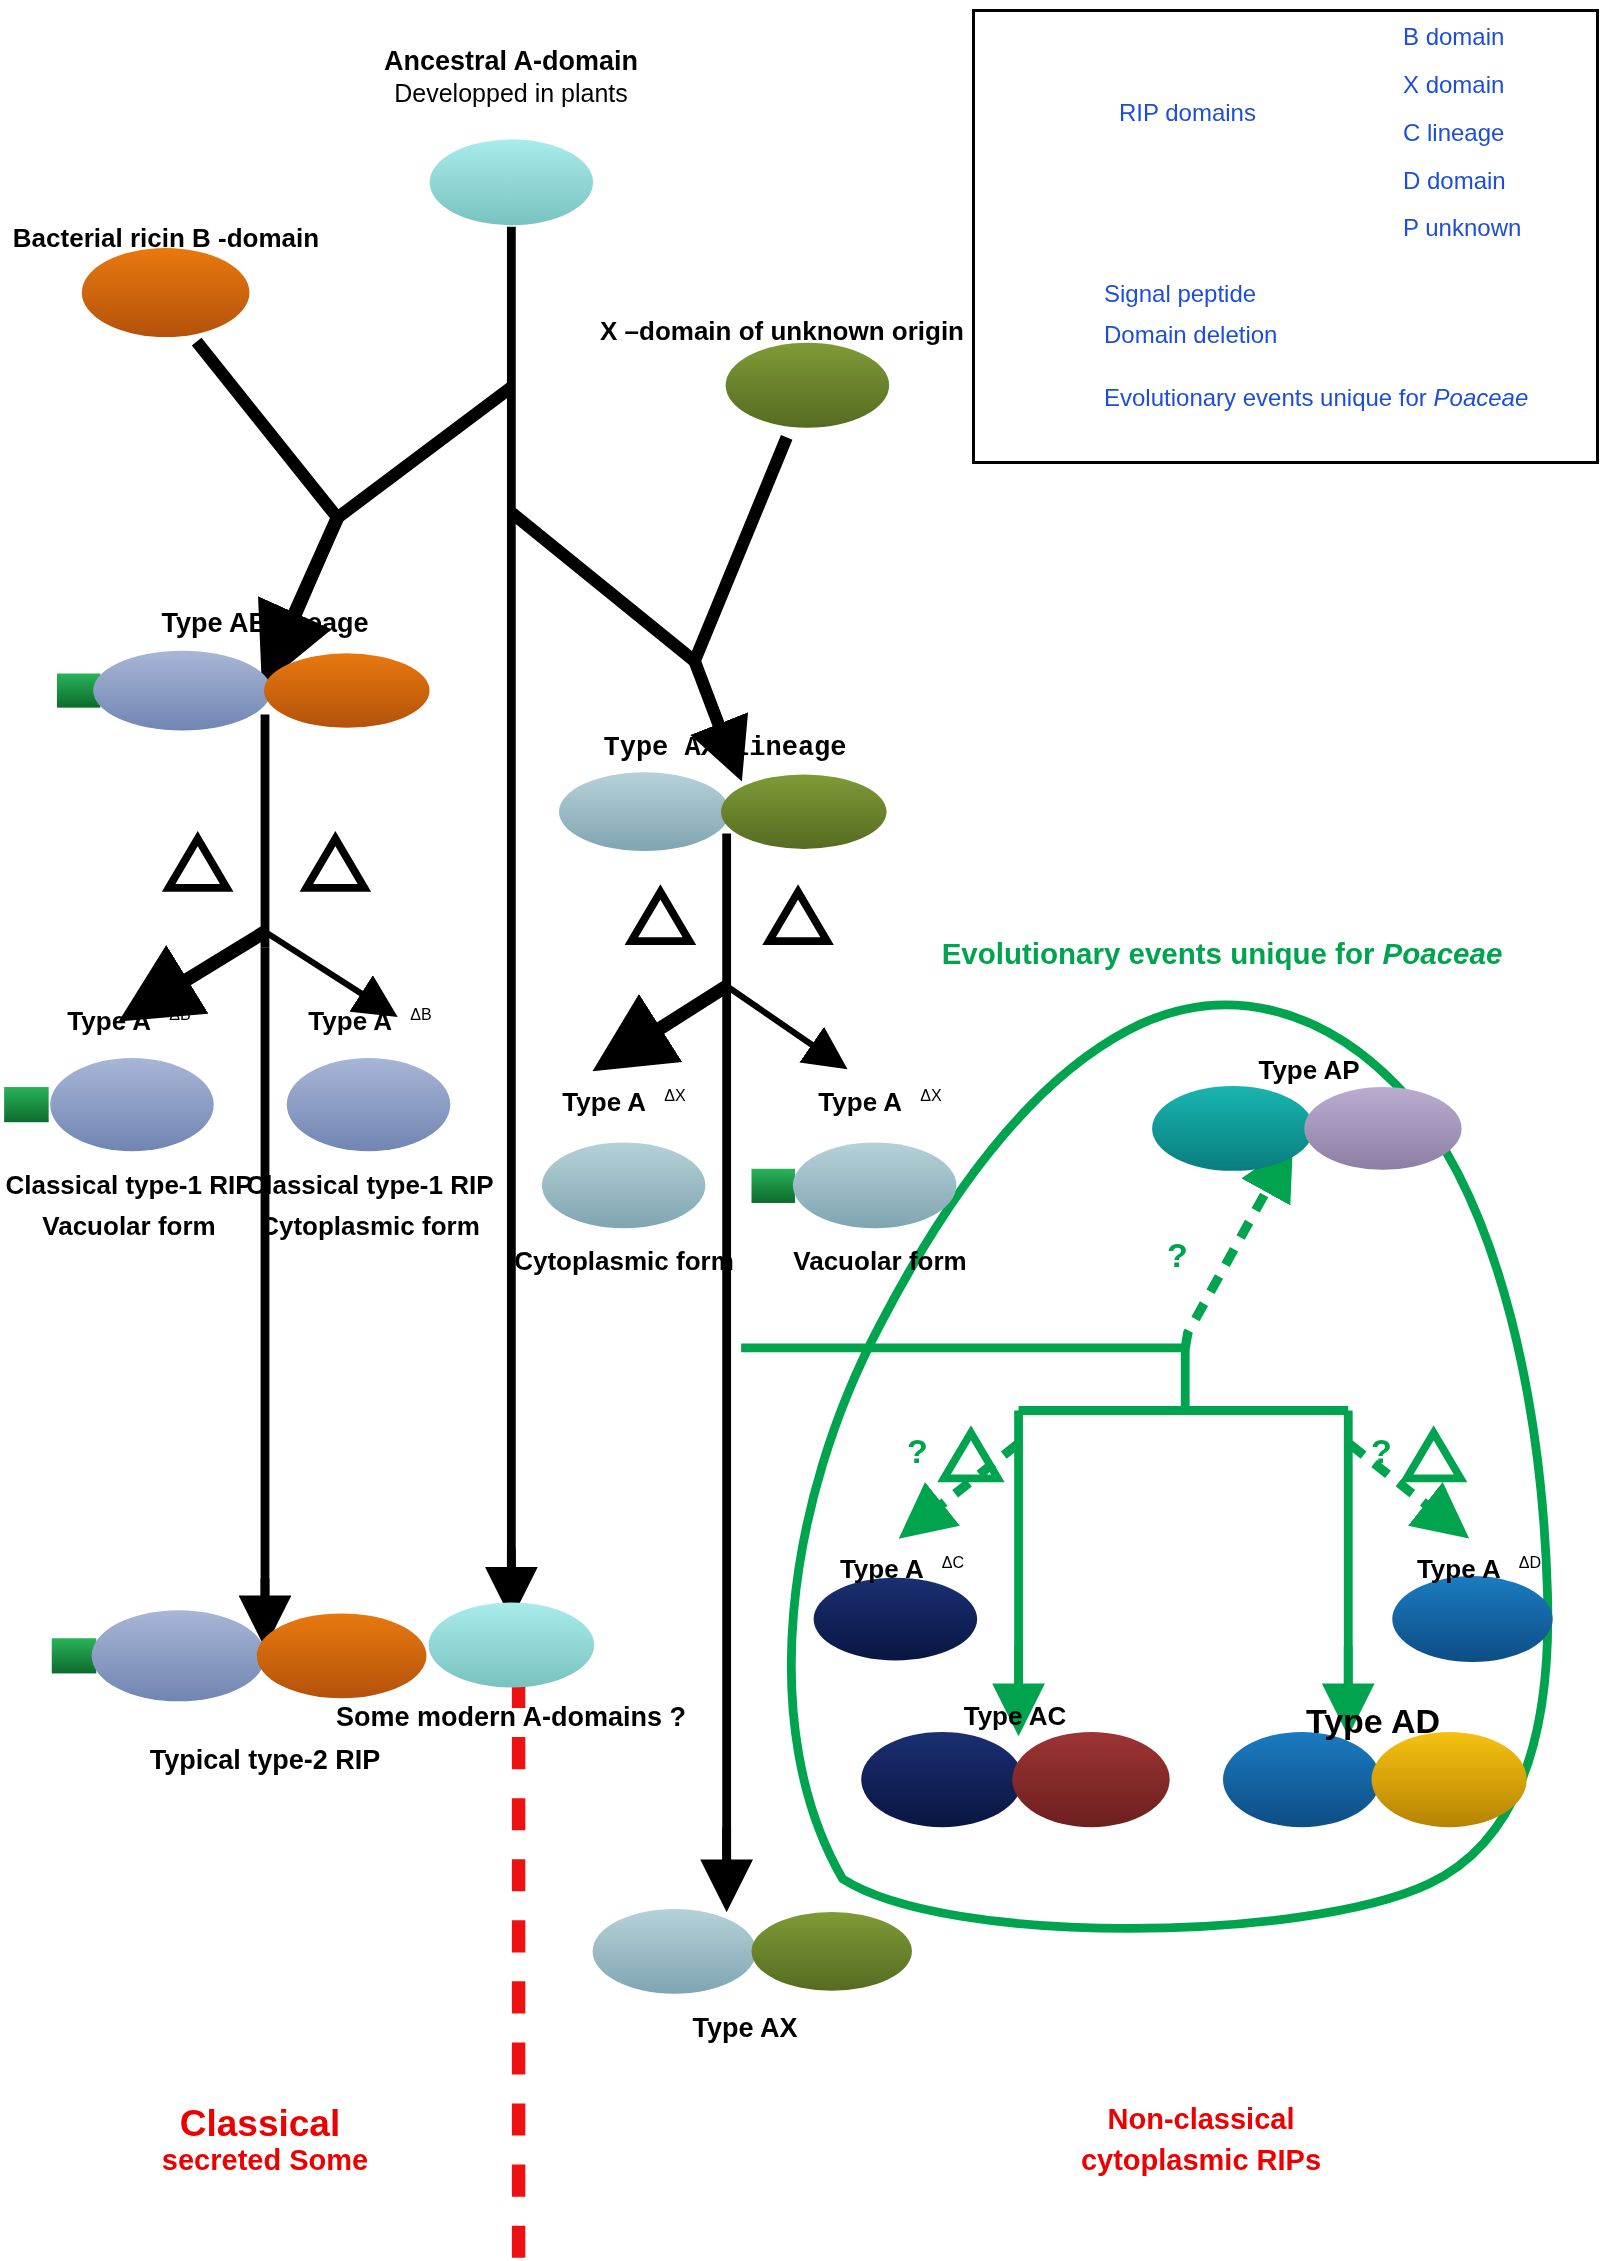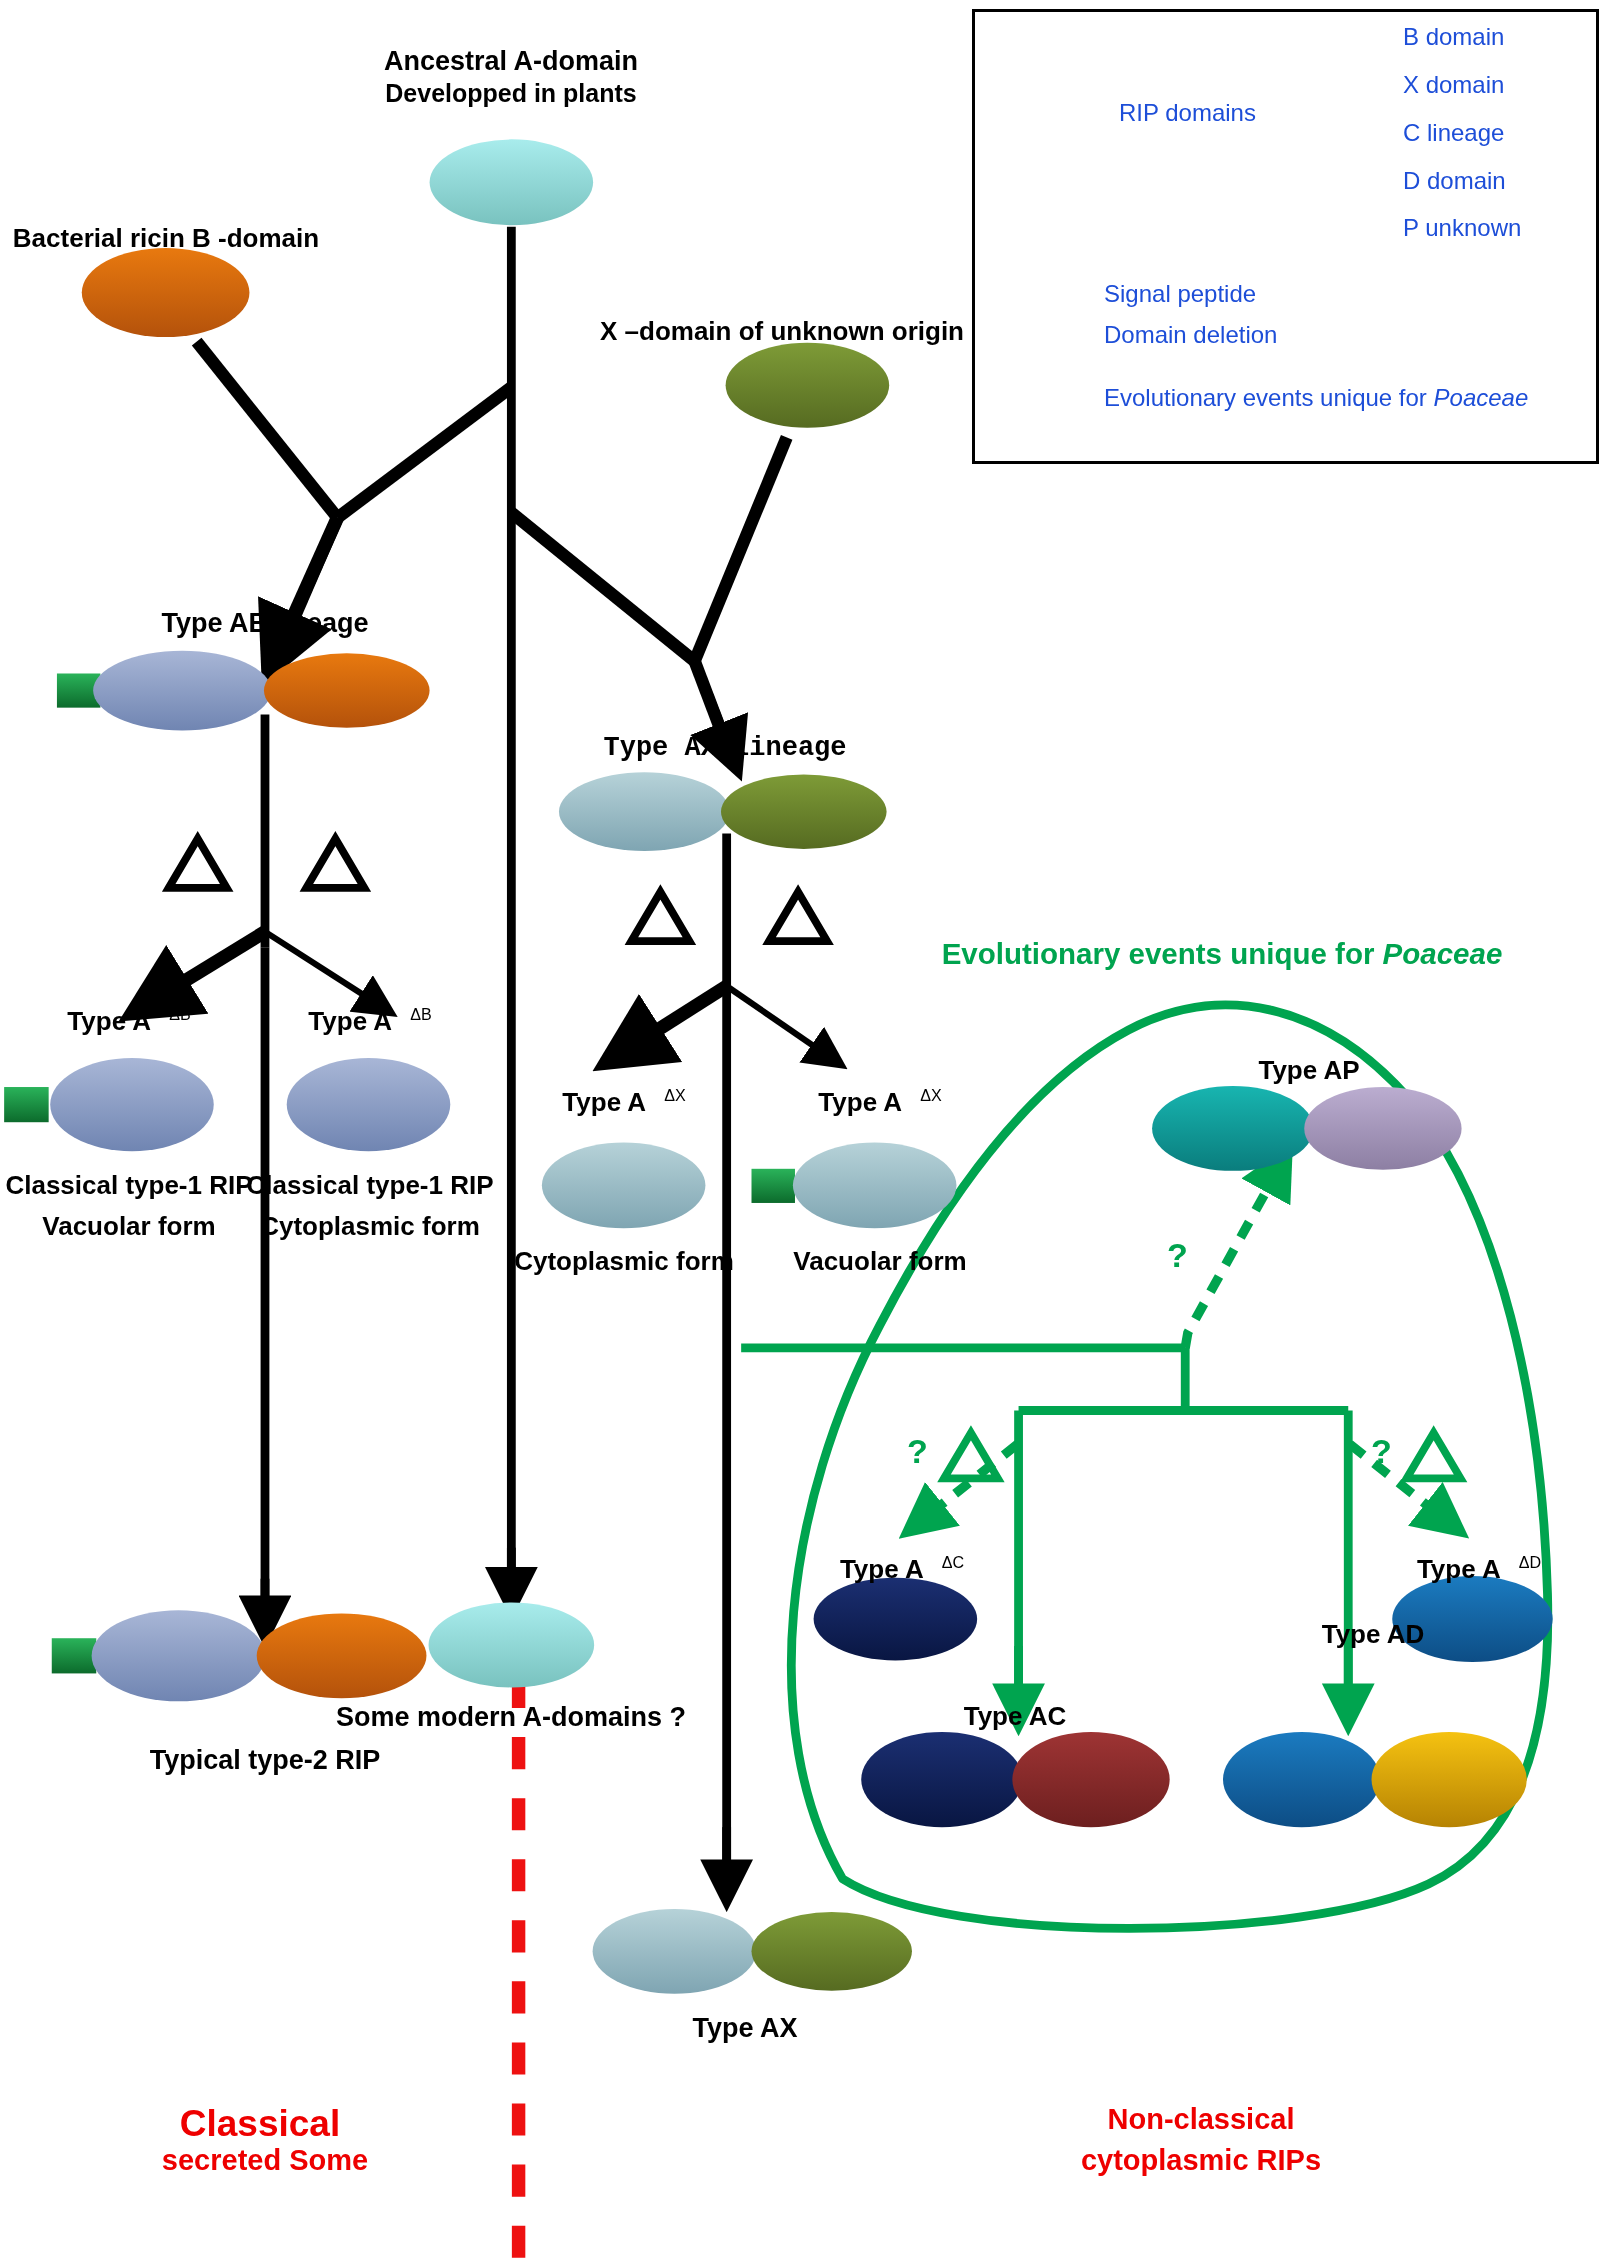--- a/index.html
+++ b/index.html
@@ -1,20 +1,20 @@
 <!DOCTYPE html>
 <html style="font-size:8.3px"><head>
 <meta charset="utf-8">
 <style>
   html,body{margin:0;padding:0;background:#ffffff;}
   body{font-family:"Liberation Sans", sans-serif;}
   #stage{position:relative;width:1621px;height:2261px;background:#fff;overflow:hidden;}
   svg.layer{position:absolute;left:0;top:0;width:1621px;height:2261px;}
   .lbl{position:absolute;color:#000;font-family:"Liberation Sans", sans-serif;font-weight:bold;white-space:nowrap;line-height:1.15;}
-  .lbl.norm{font-weight:bold;}
+  .lbl.norm{font-weight:normal;}
   .ctr{transform:translateX(-50%);text-align:center;}
   .sup{font-size:0.62em;vertical-align:super;font-weight:normal;margin-left:18px;}
   .legend-box{position:absolute;border:3.6px solid #000;background:#fff;}
   .legtext{position:absolute;font-family:"Liberation Sans", sans-serif;font-weight:normal;color:#1d4ed8;white-space:nowrap;}
   .green{color:#00a44f;}
   .redtxt{color:#ee0000;font-weight:bold;text-align:center;}
   .ital{font-style:italic;}
 </style>
 </head>
 <body>
@@ -282,21 +282,21 @@
   <div class="lbl ctr" style="left:265px;top:1745px;font-size:27px;">Typical type-2 RIP</div>
   <div class="lbl ctr" style="left:511px;top:1702px;font-size:27px;">Some modern A-domains ?</div>
   <div class="lbl ctr" style="left:725px;top:2013px;font-size:27px;margin-left:20px;">Type AX</div>
 
   <div class="lbl ctr" style="left:1309px;top:1056px;font-size:26px;">Type AP</div>
 
   <div class="lbl ctr" style="left:902px;top:1553px;font-size:26px;"><span>Type A</span><span class="sup">ΔC</span></div>
   <div class="lbl ctr" style="left:1479px;top:1553px;font-size:26px;"><span>Type A</span><span class="sup">ΔD</span></div>
 
   <div class="lbl ctr" style="left:1015px;top:1702px;font-size:26px;">Type AC</div>
-  <div class="lbl ctr" style="left:1373px;top:1620px;font-size:26px;">Type AD</div>
+  <div class="lbl ctr" style="left:1373px;top:1702px;font-size:34px;">Type AD</div>
 
   <div class="lbl ctr green" style="left:1222px;top:937px;font-size:29.5px;"><span>Evolutionary events unique for </span><span class="ital">Poaceae</span></div>
 
   <div class="lbl green" style="left:1167px;top:1236px;font-size:34px;">?</div>
   <div class="lbl green" style="left:907px;top:1432px;font-size:34px;">?</div>
   <div class="lbl green" style="left:1371px;top:1432px;font-size:34px;">?</div>
 
   <div class="lbl ctr redtxt" style="left:260px;top:2103px;font-size:37px;">Classical</div>
   <div class="lbl ctr redtxt" style="left:265px;top:2144px;font-size:29px;">secreted Some</div>
 

